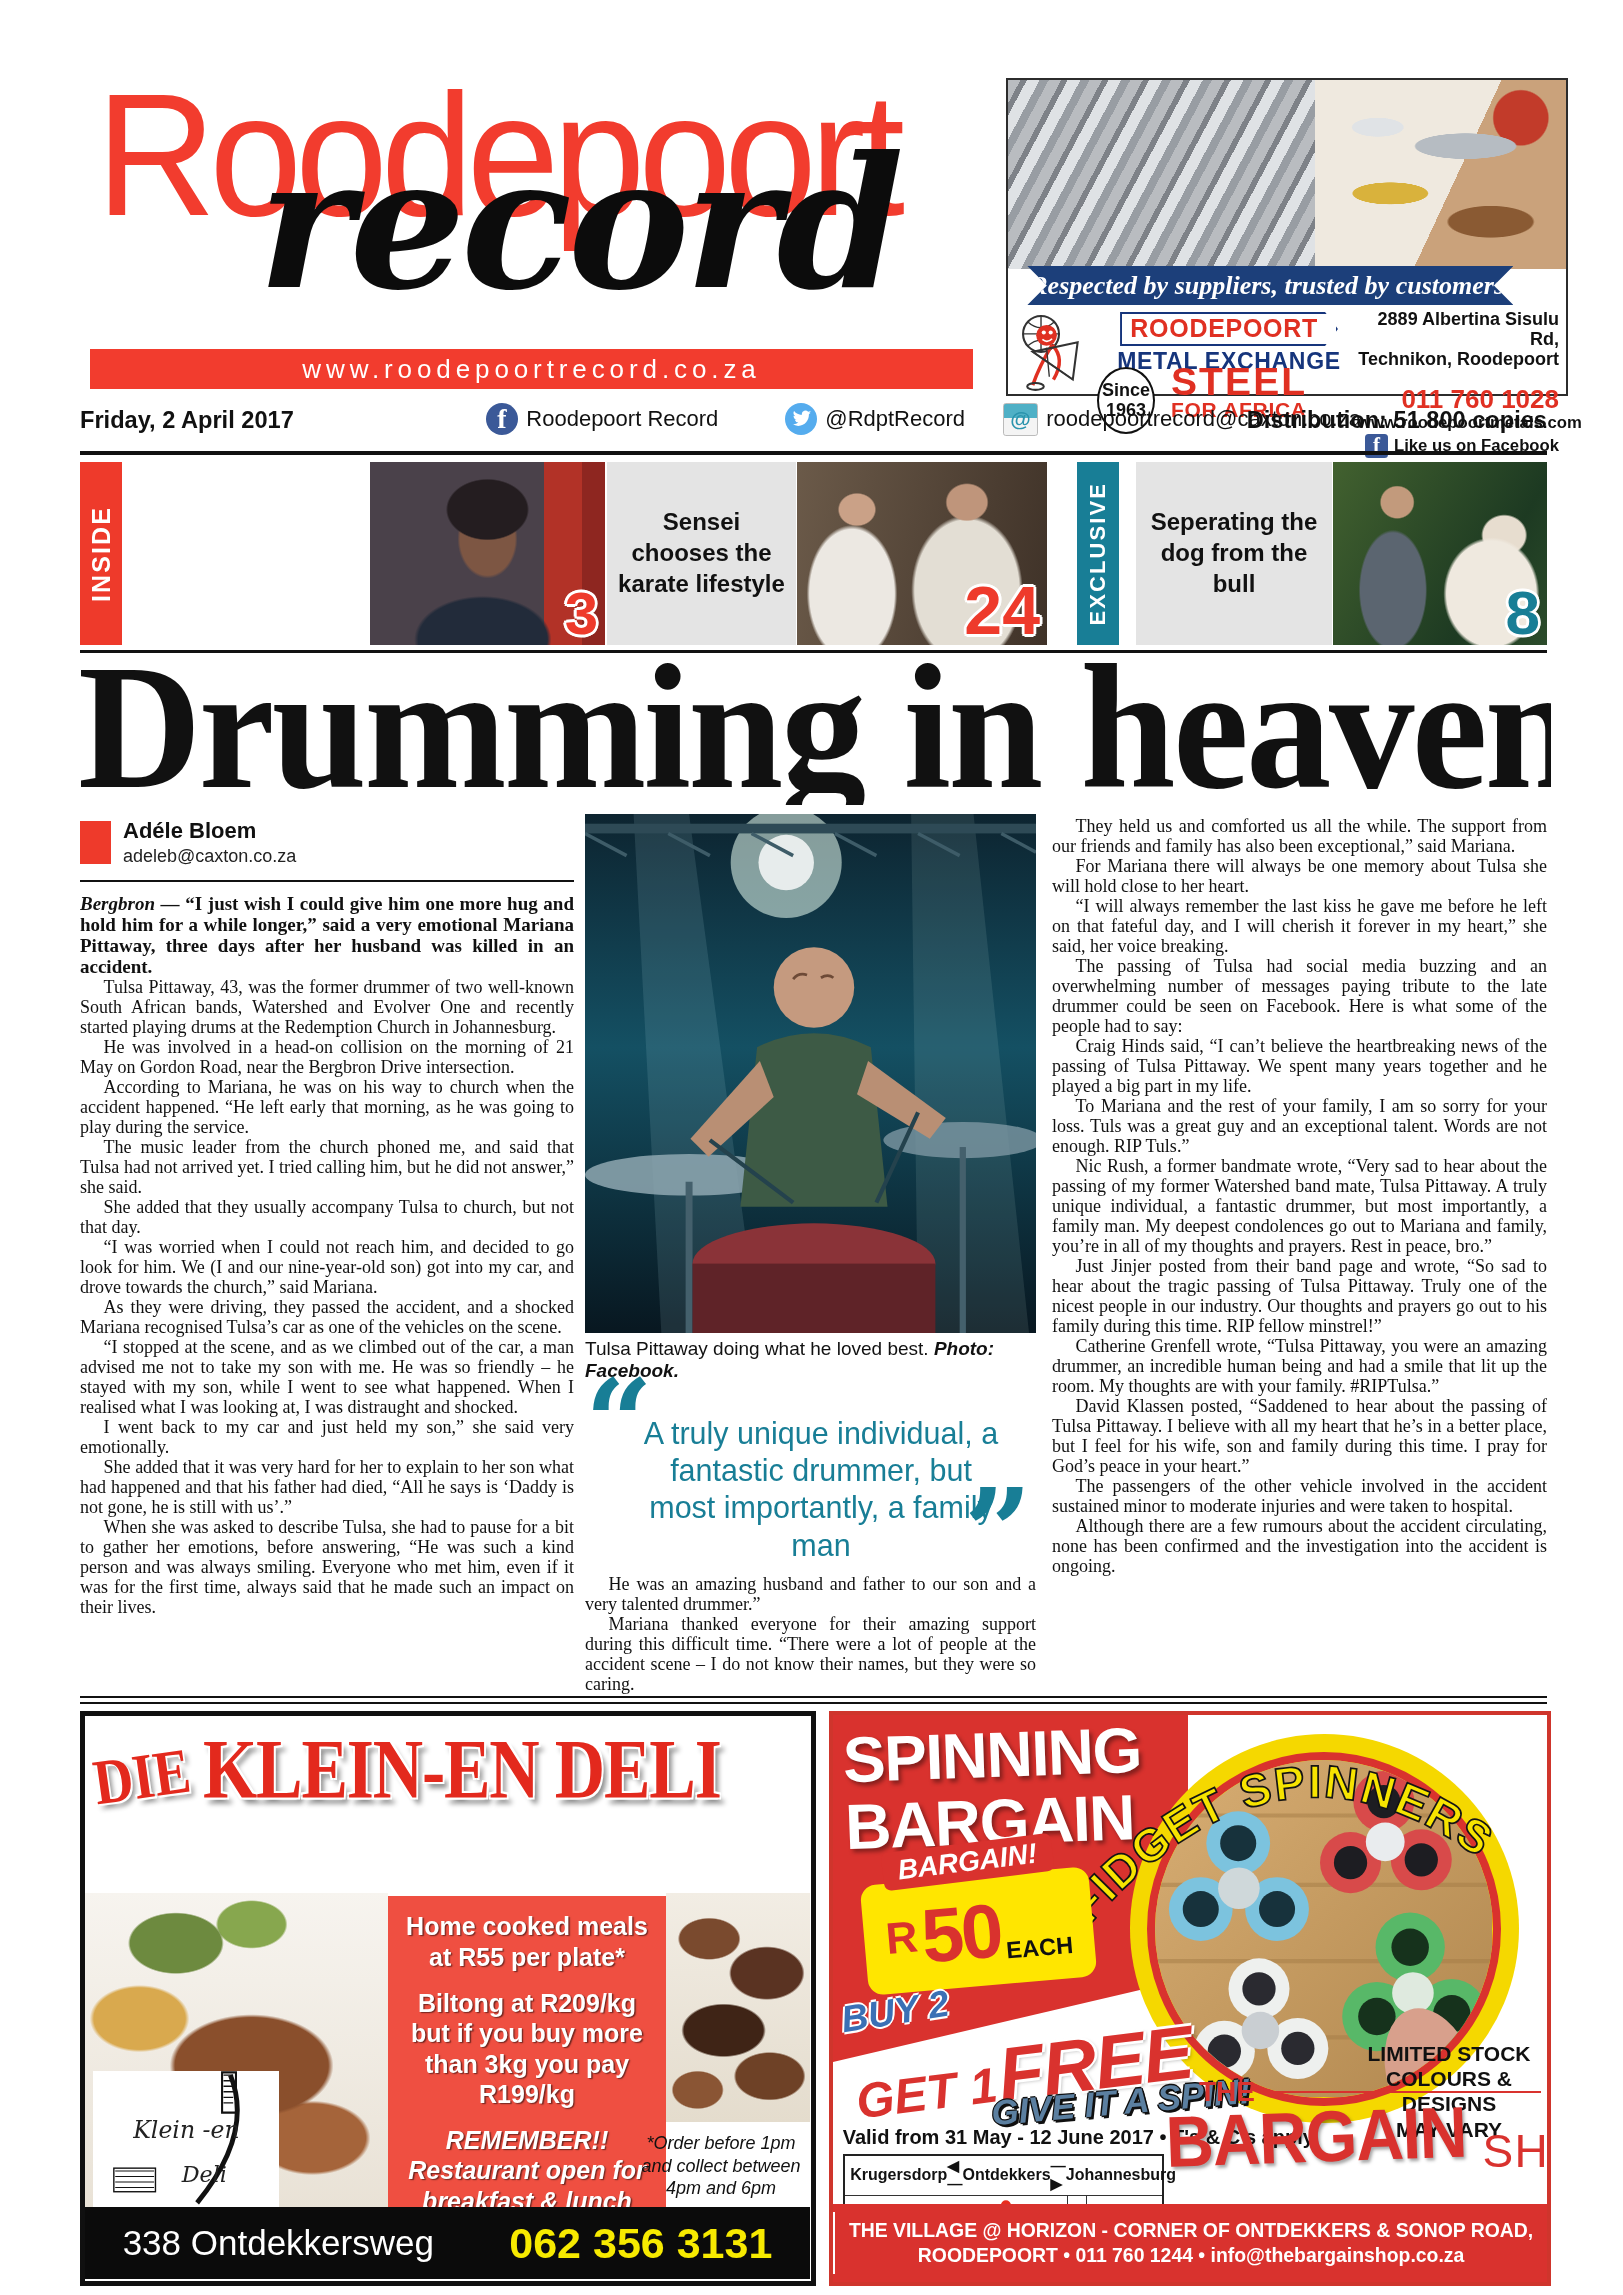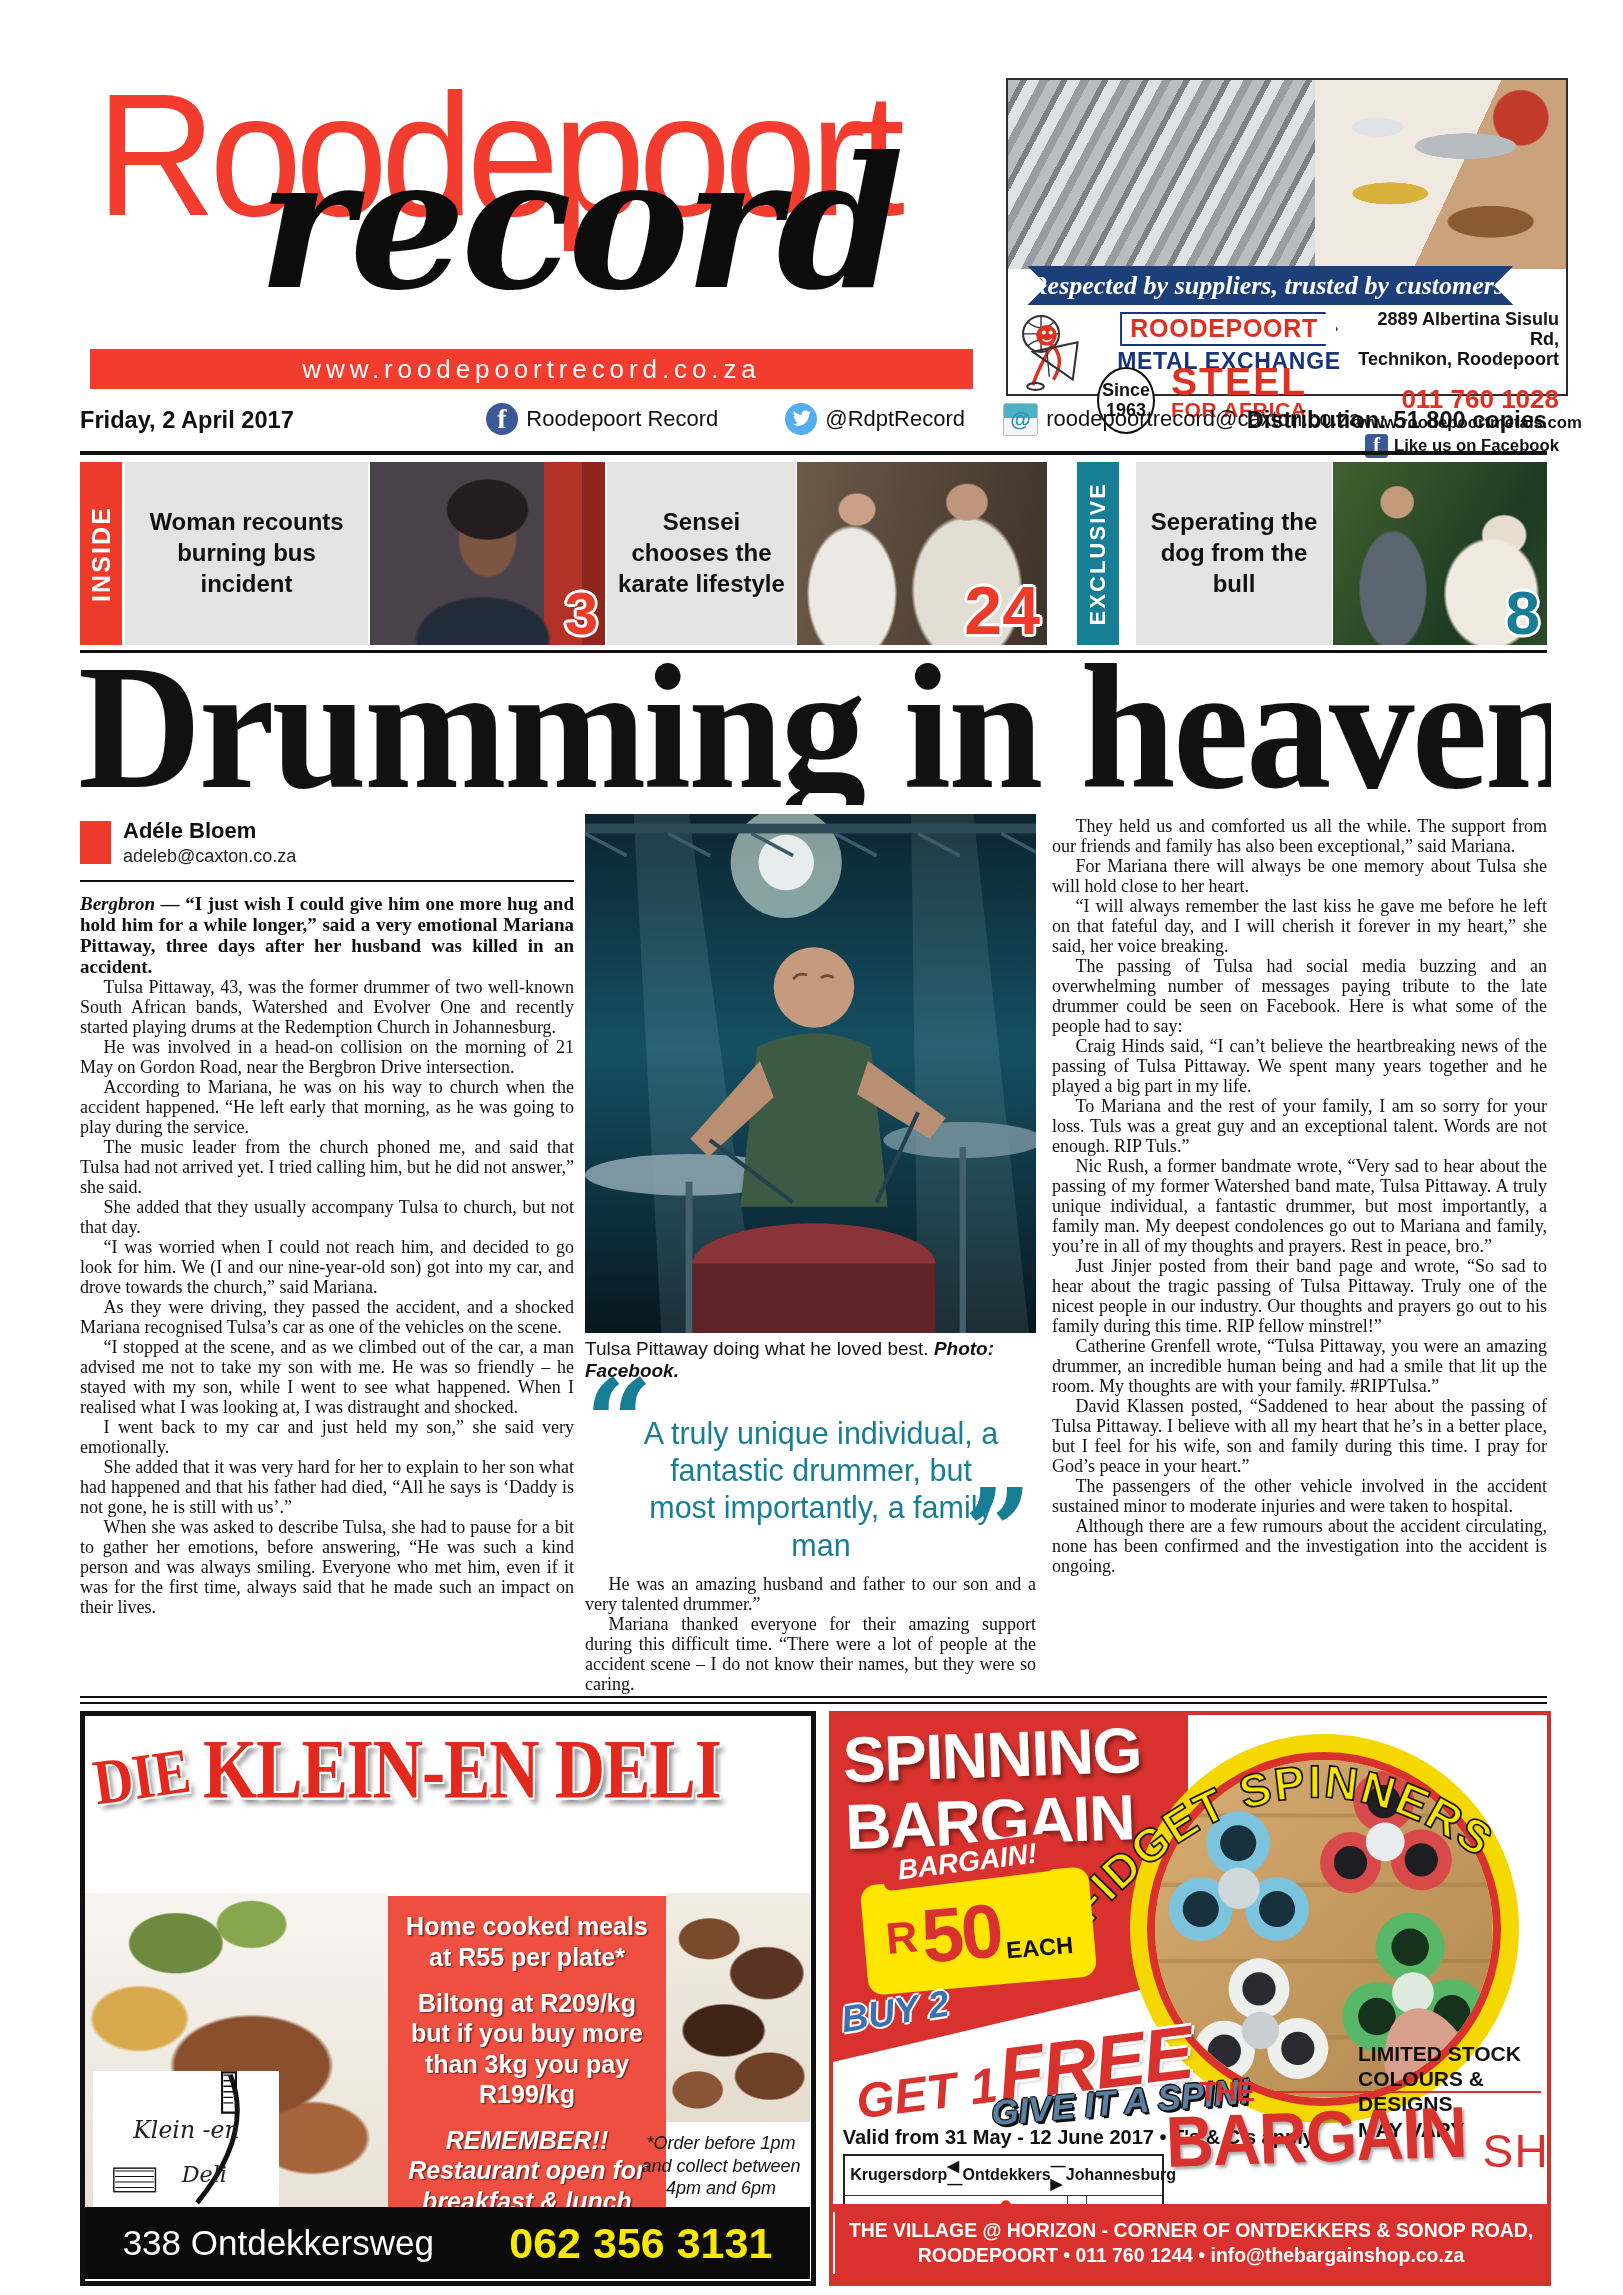--- a/index.html
+++ b/index.html
@@ -200,21 +200,21 @@
       font-weight:bold;font-size:16px;}
   .map-head .arr{font-size:15.3px;}
   .map-body{position:relative;height:64px;font-size:14px;color:#333;}
   .map-c1{position:absolute;left:8.3px;top:8.3px;width:83px;text-align:center;line-height:1.15;}
   .map-c2{position:absolute;left:117px;top:2.8px;width:90px;text-align:center;line-height:1.1;}
   .map-c2 b{font-size:13px;color:#111;}
   .pin{display:inline-block;width:10.4px;height:10.4px;background:#e82c1e;border-radius:50% 50% 50% 0;transform:rotate(-45deg);}
   .sonop{position:absolute;left:222px;top:0;height:100%;border-left:1.4px solid #333;border-right:1.4px solid #333;width:18px;
       display:flex;align-items:center;justify-content:center;}
   .sonop span{writing-mode:vertical-rl;transform:rotate(180deg);font-weight:bold;font-size:12.5px;}
-  .limited{position:absolute;left:525px;top:326px;width:182px;text-align:left;font-family:"Liberation Sans",sans-serif;z-index:7;}
+  .limited{position:absolute;left:525px;top:326px;width:182px;text-align:center;font-family:"Liberation Sans",sans-serif;z-index:7;}
   .limited p{margin:0;font-weight:bold;font-size:21px;line-height:1.2;color:#111;text-indent:0;}
   .brand{position:absolute;left:333px;top:361px;width:375px;z-index:7;}
   .brand-the{display:flex;align-items:center;gap:7px;color:#d9322e;font-family:"Liberation Sans",sans-serif;
       font-weight:bold;font-size:28px;margin-left:33px;}
   .brand-the i{flex:1;height:2.8px;background:#d9322e;}
   .brand-row{white-space:nowrap;}
   .brand-main{display:inline-block;color:#d9322e;font-family:"Liberation Sans",sans-serif;font-weight:bold;
       font-size:72px;line-height:.95;transform:rotate(-2deg) scaleX(.92);transform-origin:0 50%;letter-spacing:-1.4px;
       text-shadow:2.1px 2.8px 3.5px rgba(0,0,0,.35);}
   .brand-shop{display:inline-block;color:#d9322e;font-family:"Liberation Sans",sans-serif;font-size:46px;letter-spacing:1.4px;margin-left:-9.7px;}
@@ -300,21 +300,20 @@
       <span class="mail-ic">@</span>
       <span class="soc-lbl">roodepoortrecord@caxton.co.za</span>
     </div>
     <div class="dist">Distribution: 51 800 copies</div>
   </div>
   <div class="abs rule" style="left:80px;top:451px;width:1467px;height:3.5px;"></div>
 
   <div class="abs vlabel" style="left:80px;top:462px;width:42px;height:183px;background:#ee3a2b;">
     <span>INSIDE</span>
   </div>
-  <div class="abs teaser" style="left:125px;top:462px;width:243px;height:183px;">Woman recounts burning bus incident</div>
   <div class="abs photo ph1" style="left:370px;top:462px;width:235px;height:183px;">
     <div class="pagenum" style="font-size:60px;">3</div>
   </div>
   <div class="abs teaser" style="left:607px;top:462px;width:189px;height:183px;">Sensei chooses the karate lifestyle</div>
   <div class="abs photo ph2" style="left:797px;top:462px;width:250px;height:183px;">
     <div class="pagenum" style="font-size:68px;">24</div>
   </div>
   <div class="abs vlabel" style="left:1077px;top:462px;width:42px;height:183px;background:#187e96;font-size:22px;">
     <span>EXCLUSIVE</span>
   </div>

